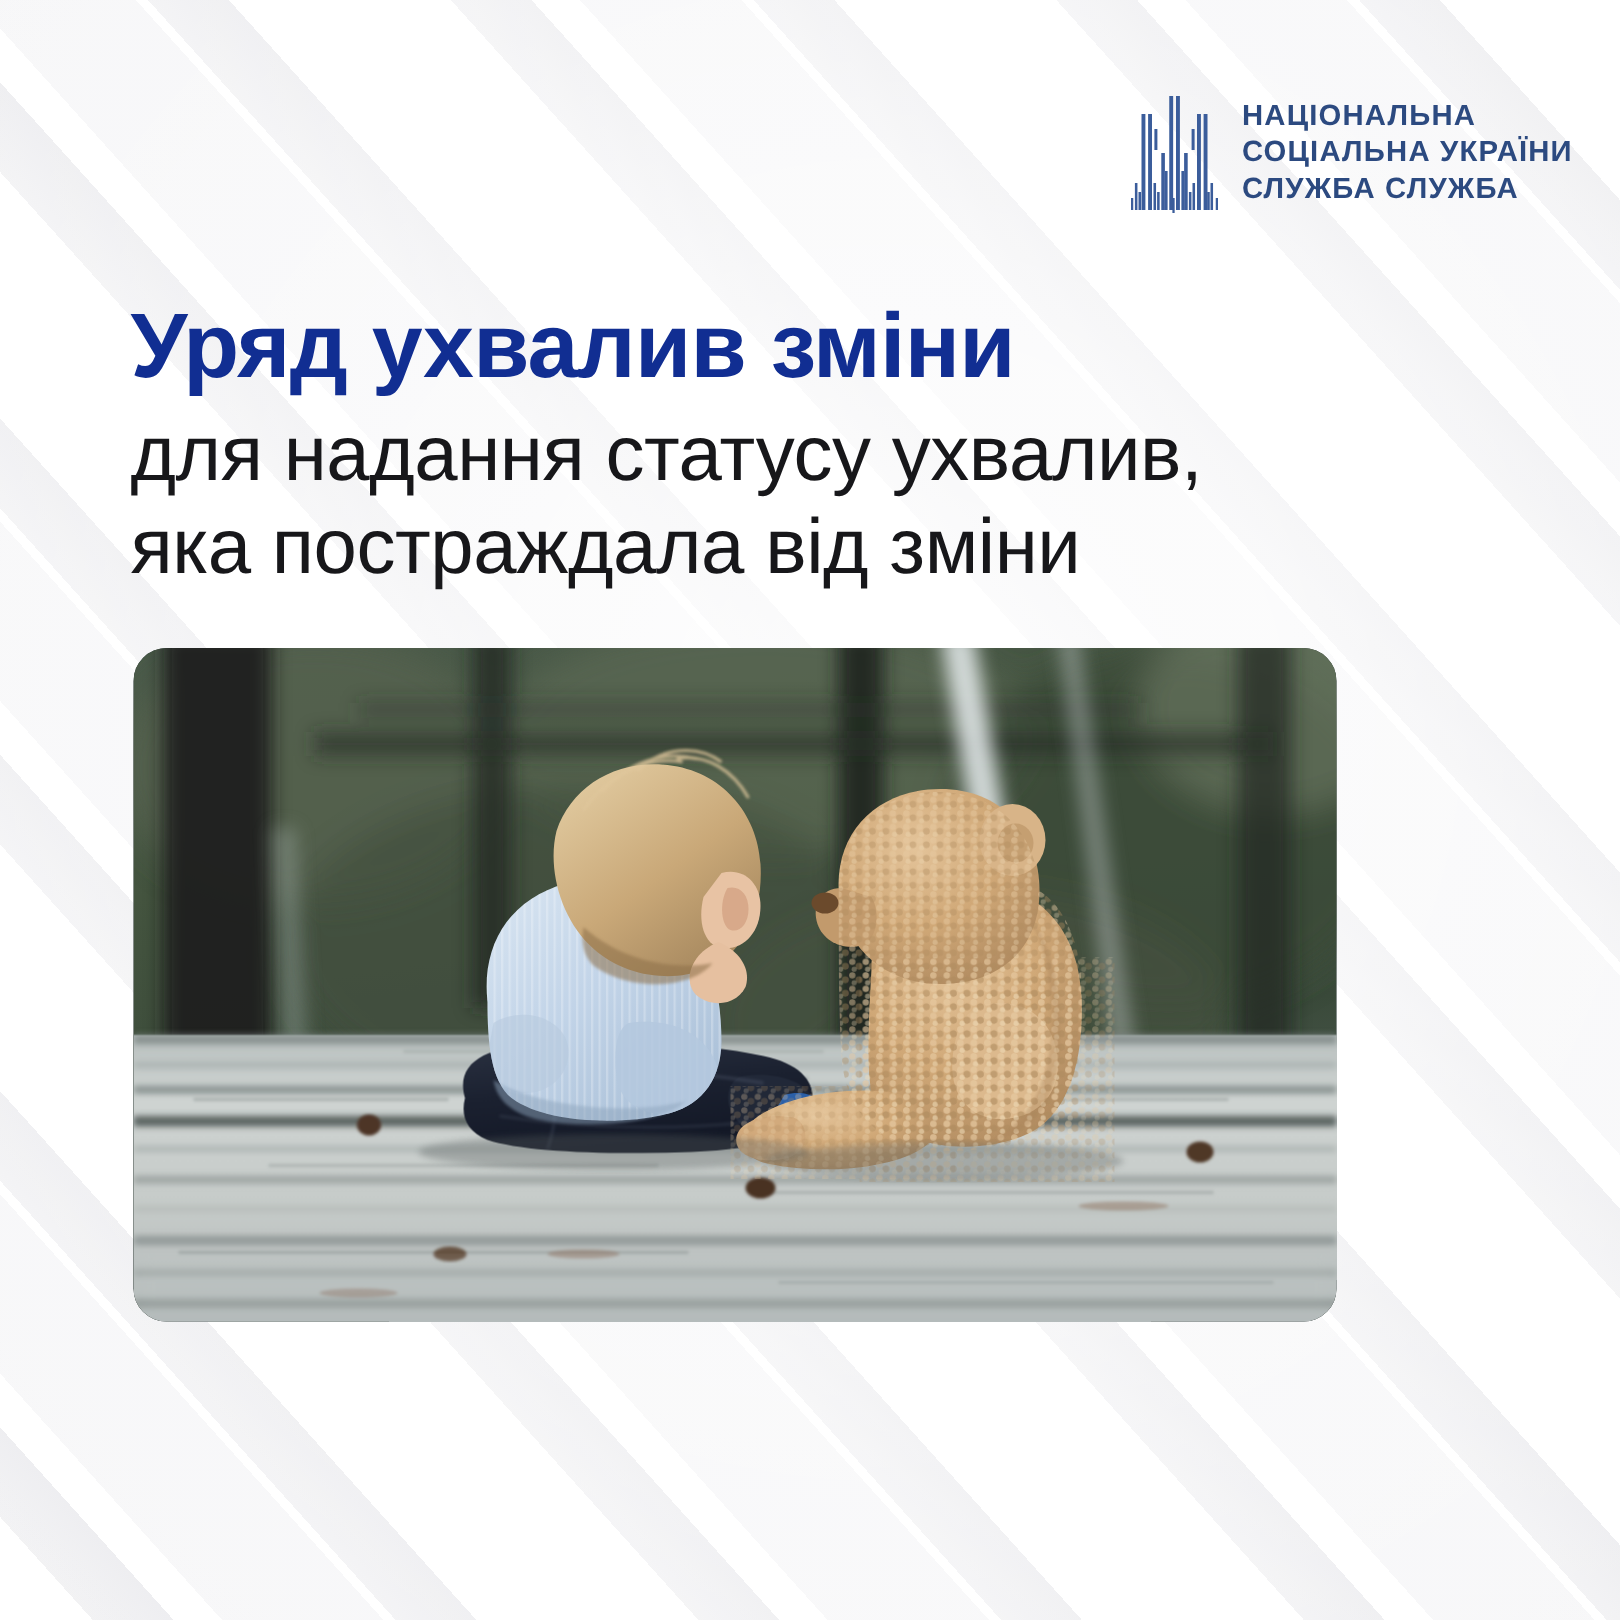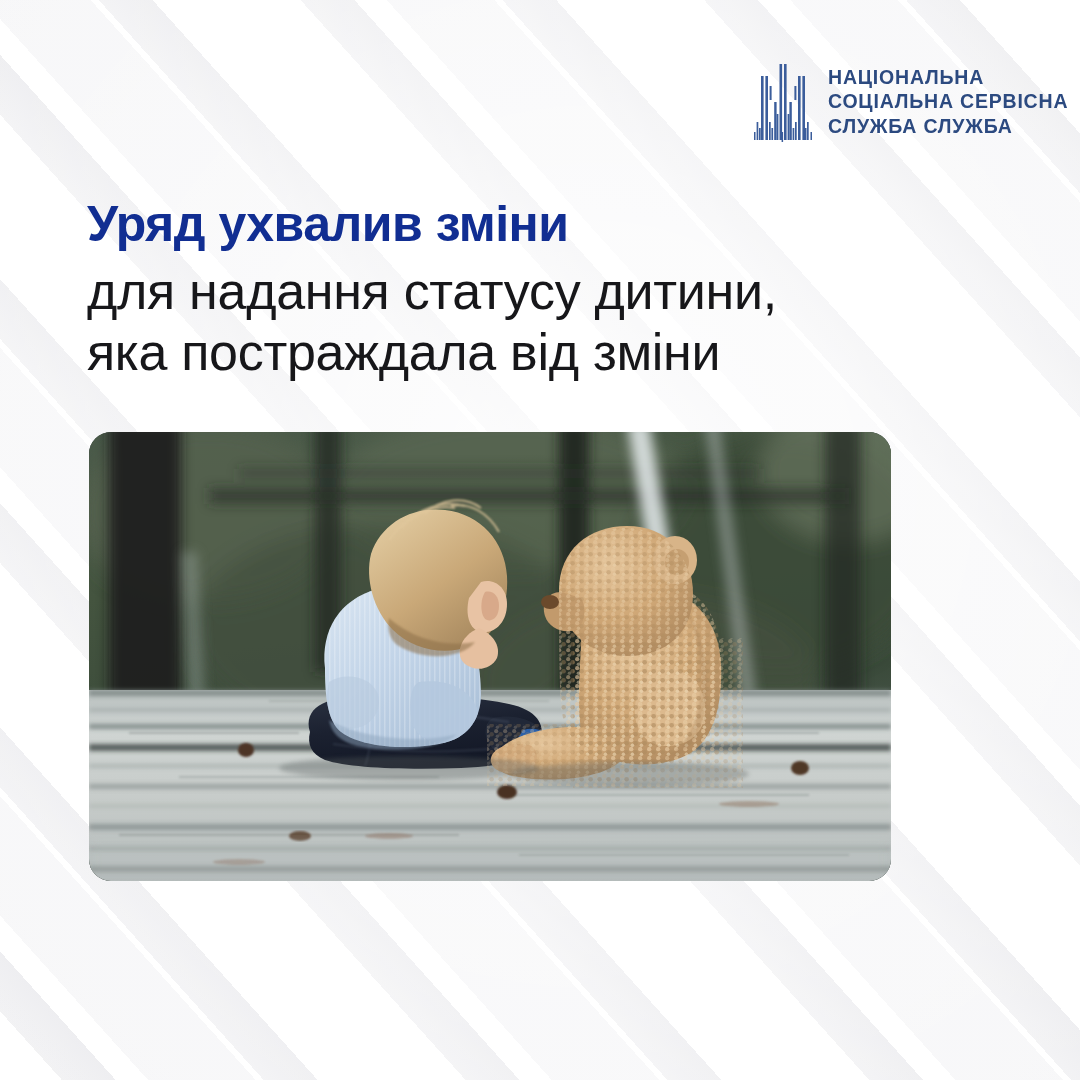--- a/index.html
+++ b/index.html
@@ -83,21 +83,21 @@
 
   
   #headline-block {
     position: absolute;
     left: 87px;
     top: 196px;
     width: 880px;
   }
   #headline-primary {
     font-family: "Liberation Sans", sans-serif;
-    font-size: 50px;
+    font-size: 61px;
     font-weight: 700;
     color: #112e92;
     letter-spacing: -0.5px;
     line-height: 1.12;
     margin: 0 0 9px 0;
     white-space: nowrap;
   }
   .headline-secondary-line {
     font-family: "Liberation Sans", sans-serif;
     font-size: 52px;
@@ -166,28 +166,28 @@
         <rect x="35.6" y="52" width="1.8" height="26"></rect>
 
         <rect x="2.0" y="70" width="1.5" height="8"></rect>
         <rect x="58.5" y="70" width="1.5" height="8"></rect>
         <rect x="29.6" y="70" width="1.5" height="10"></rect>
       </g>
     </svg>
 
     <div id="logo-wordmark">
       <div class="wm-line">НАЦІОНАЛЬНА</div>
-      <div class="wm-line">СОЦІАЛЬНА СЕРВІСНА</div>
+      <div class="wm-line">СОЦІАЛЬНА УКРАЇНИ</div>
       <div class="wm-line">СЛУЖБА СЛУЖБА</div>
     </div>
   </div>
 
   <div id="headline-block">
     <div id="headline-primary">Уряд ухвалив зміни</div>
-    <div class="headline-secondary-line">для надання статусу дитини,</div>
+    <div class="headline-secondary-line">для надання статусу ухвалив,</div>
     <div class="headline-secondary-line">яка постраждала від зміни</div>
   </div>
 
   <div id="photo-card">
     <svg id="photo-svg" viewBox="0 0 802 449" preserveAspectRatio="xMidYMid slice">
       <defs>
         <filter id="blurBig">
             <feGaussianBlur stdDeviation="11"></feGaussianBlur>
           </filter>
         <filter id="blurMed">

